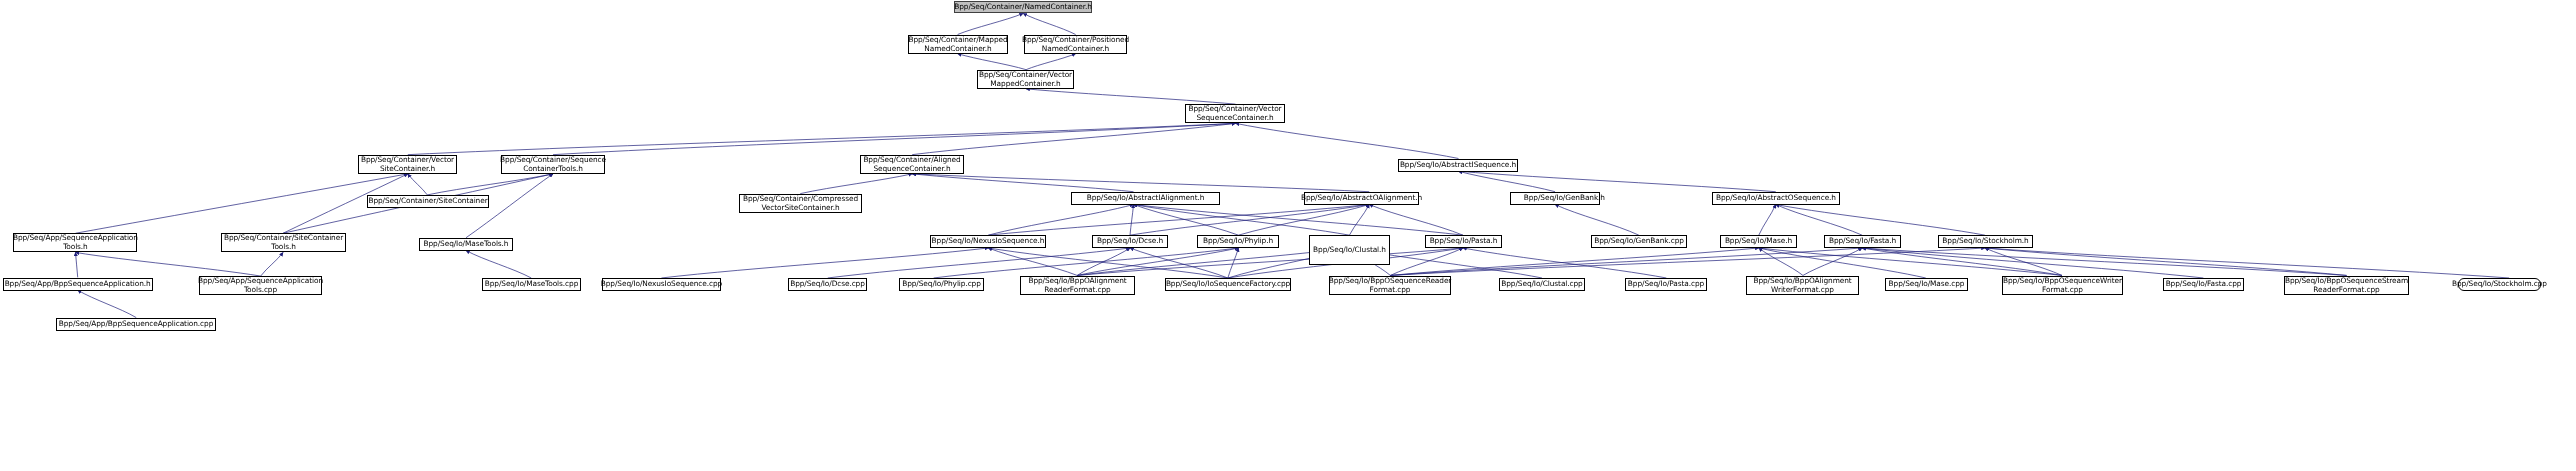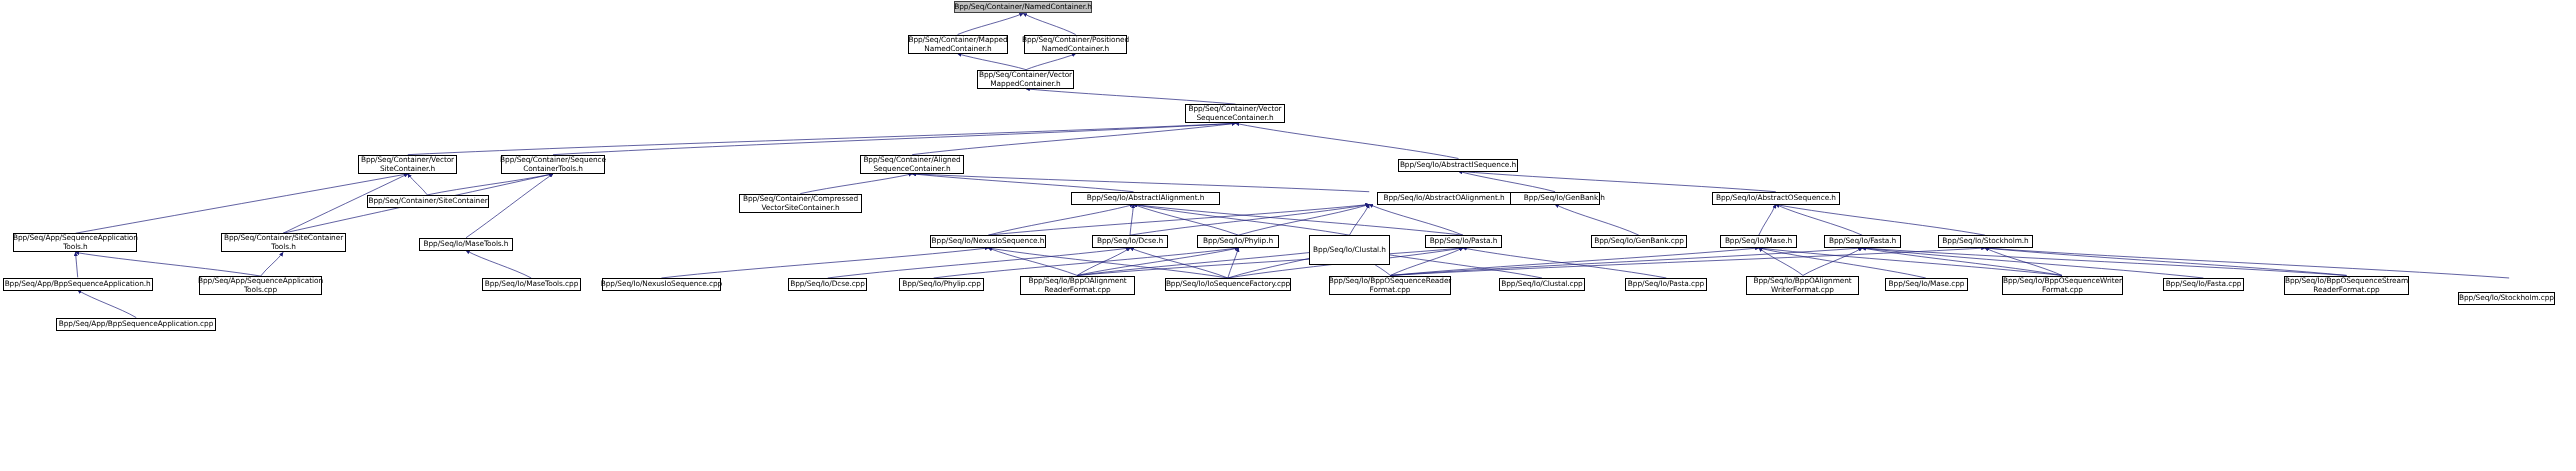--- a/index.html
+++ b/index.html
@@ -132,21 +132,21 @@
 SiteContainer.h</div>
       <div class="node two-line" style="left: 501px; top: 155px; width: 104px; height: 19px;">Bpp/Seq/Container/Sequence
 ContainerTools.h</div>
       <div class="node two-line" style="left: 860px; top: 155px; width: 104px; height: 19px;">Bpp/Seq/Container/Aligned
 SequenceContainer.h</div>
       <div class="node" style="left: 1398px; top: 159px; width: 120px; height: 12.8px;">Bpp/Seq/Io/AbstractISequence.h</div>
       <div class="node" style="left: 367px; top: 195px; width: 122px; height: 12.8px;">Bpp/Seq/Container/SiteContainer</div>
       <div class="node two-line" style="left: 739px; top: 194px; width: 123px; height: 19px;">Bpp/Seq/Container/Compressed
 VectorSiteContainer.h</div>
       <div class="node" style="left: 1071px; top: 192px; width: 149px; height: 12.8px;">Bpp/Seq/Io/AbstractIAlignment.h</div>
-      <div class="node" style="left: 1377px; top: 192px; width: 134px; height: 12.8px; text-align: right;">Bpp/Seq/Io/AbstractOAlignment.h</div>
+      <div class="node" style="left: 1304px; top: 192px; width: 115px; height: 12.8px; text-align: right;">Bpp/Seq/Io/AbstractOAlignment.h</div>
       <div class="node" style="left: 1510px; top: 192px; width: 90px; height: 12.8px; padding-left: 20px;">Bpp/Seq/Io/GenBank.h</div>
       <div class="node" style="left: 1712px; top: 192px; width: 128px; height: 12.8px;">Bpp/Seq/Io/AbstractOSequence.h</div>
       <div class="node two-line" style="left: 13.4px; top: 233px; width: 124px; height: 19px;">Bpp/Seq/App/SequenceApplication
 Tools.h</div>
       <div class="node two-line" style="left: 221px; top: 233px; width: 125px; height: 19px;">Bpp/Seq/Container/SiteContainer
 Tools.h</div>
       <div class="node" style="left: 419px; top: 238px; width: 94px; height: 12.8px;">Bpp/Seq/Io/MaseTools.h</div>
       <div class="node" style="left: 930px; top: 235px; width: 116px; height: 12.8px;">Bpp/Seq/Io/NexusIoSequence.h</div>
       <div class="node" style="left: 1092px; top: 235px; width: 76px; height: 12.8px;">Bpp/Seq/Io/Dcse.h</div>
       <div class="node" style="left: 1197px; top: 235px; width: 82px; height: 12.8px;">Bpp/Seq/Io/Phylip.h</div>
@@ -171,17 +171,17 @@
       <div class="node" style="left: 1499px; top: 278px; width: 86px; height: 12.8px;">Bpp/Seq/Io/Clustal.cpp</div>
       <div class="node" style="left: 1625px; top: 278px; width: 82px; height: 12.8px;">Bpp/Seq/Io/Pasta.cpp</div>
       <div class="node two-line" style="left: 1746px; top: 276px; width: 113px; height: 19px;">Bpp/Seq/Io/BppOAlignment
 WriterFormat.cpp</div>
       <div class="node" style="left: 1885px; top: 278px; width: 83px; height: 12.8px;">Bpp/Seq/Io/Mase.cpp</div>
       <div class="node two-line" style="left: 2002px; top: 276px; width: 121px; height: 19px;">Bpp/Seq/Io/BppOSequenceWriter
 Format.cpp</div>
       <div class="node" style="left: 2163px; top: 278px; width: 81px; height: 12.8px;">Bpp/Seq/Io/Fasta.cpp</div>
       <div class="node two-line" style="left: 2284px; top: 276px; width: 125px; height: 19px;">Bpp/Seq/Io/BppOSequenceStream
 ReaderFormat.cpp</div>
-      <div class="node" style="left: 2458px; top: 292px; width: 97px; height: 12.8px;">Bpp/Seq/Io/Stockholm.cpp</div>
+      <div class="node" style="left: 2458px; top: 278px; width: 83px; height: 12.8px; border-radius: 6px;">Bpp/Seq/Io/Stockholm.cpp</div>
       <div class="node" style="left: 56px; top: 318px; width: 160px; height: 12.8px;">Bpp/Seq/App/BppSequenceApplication.cpp</div>
     </div>
 </div>
 
 
 </body></html>

